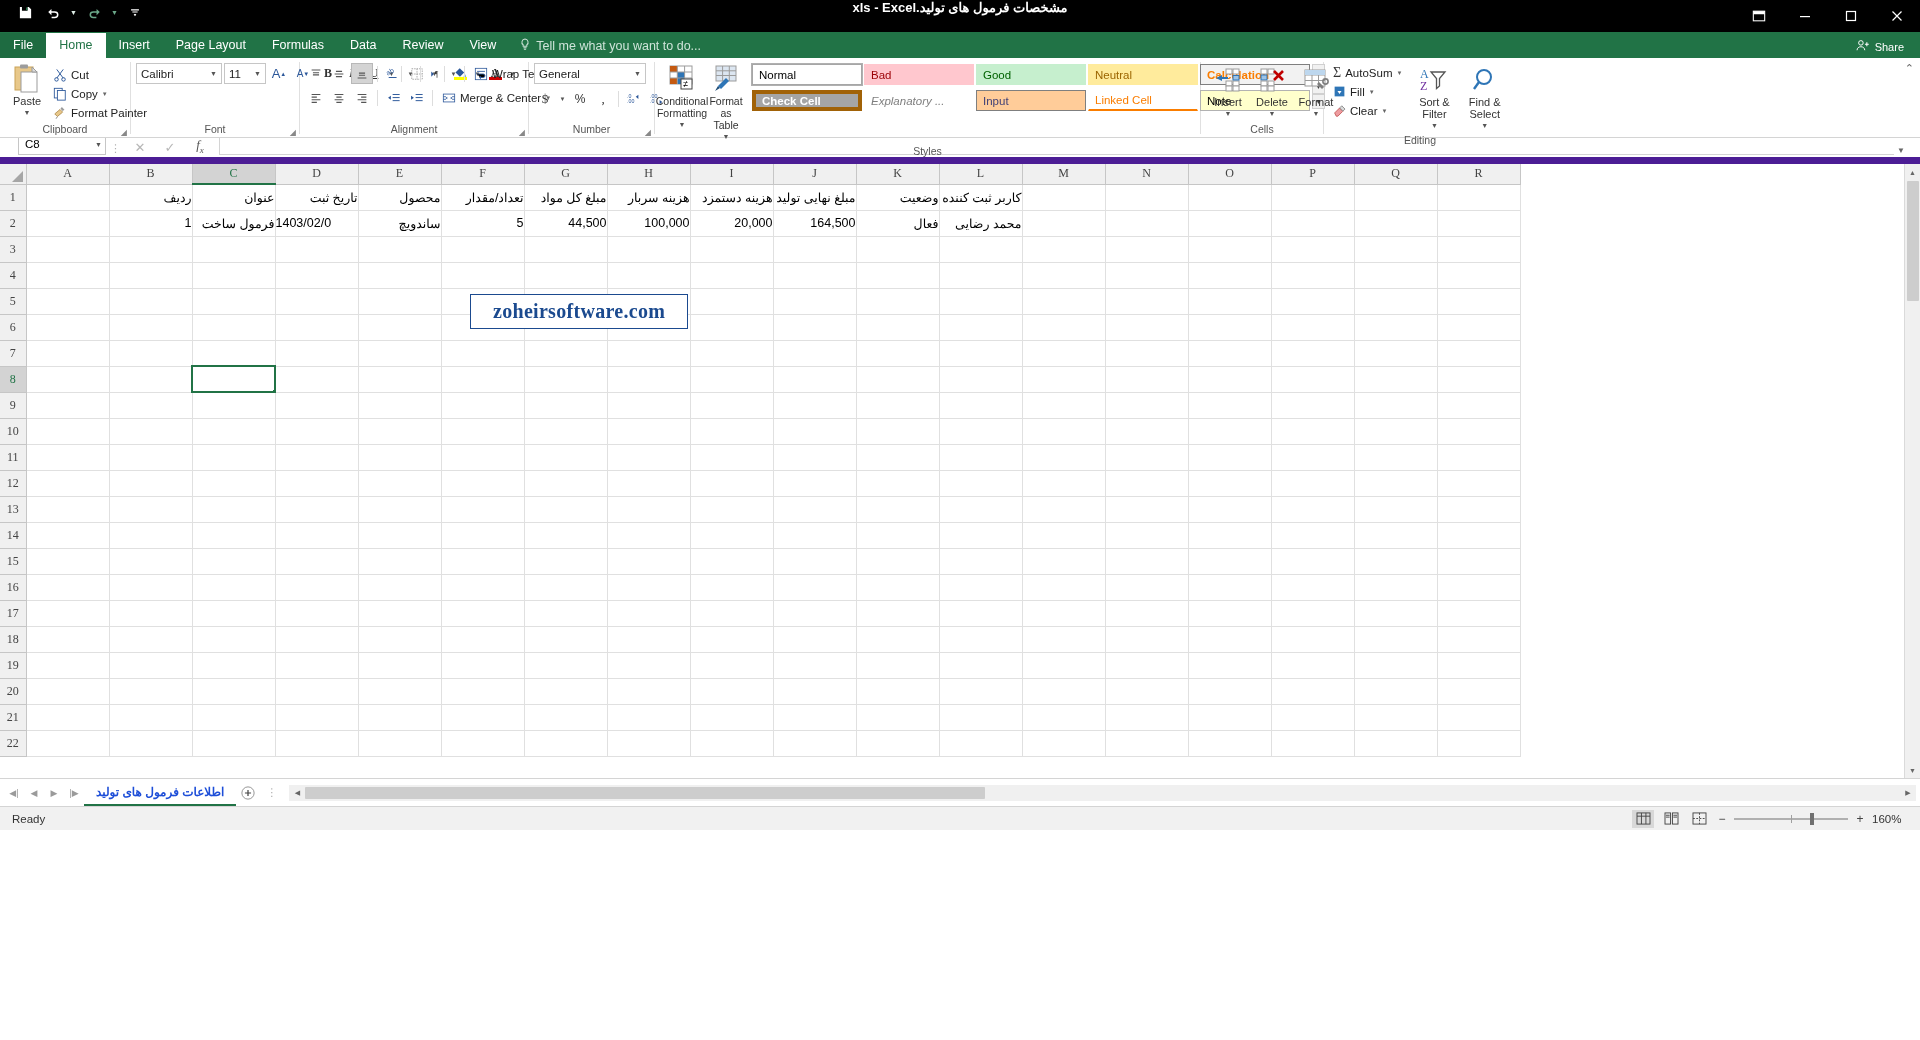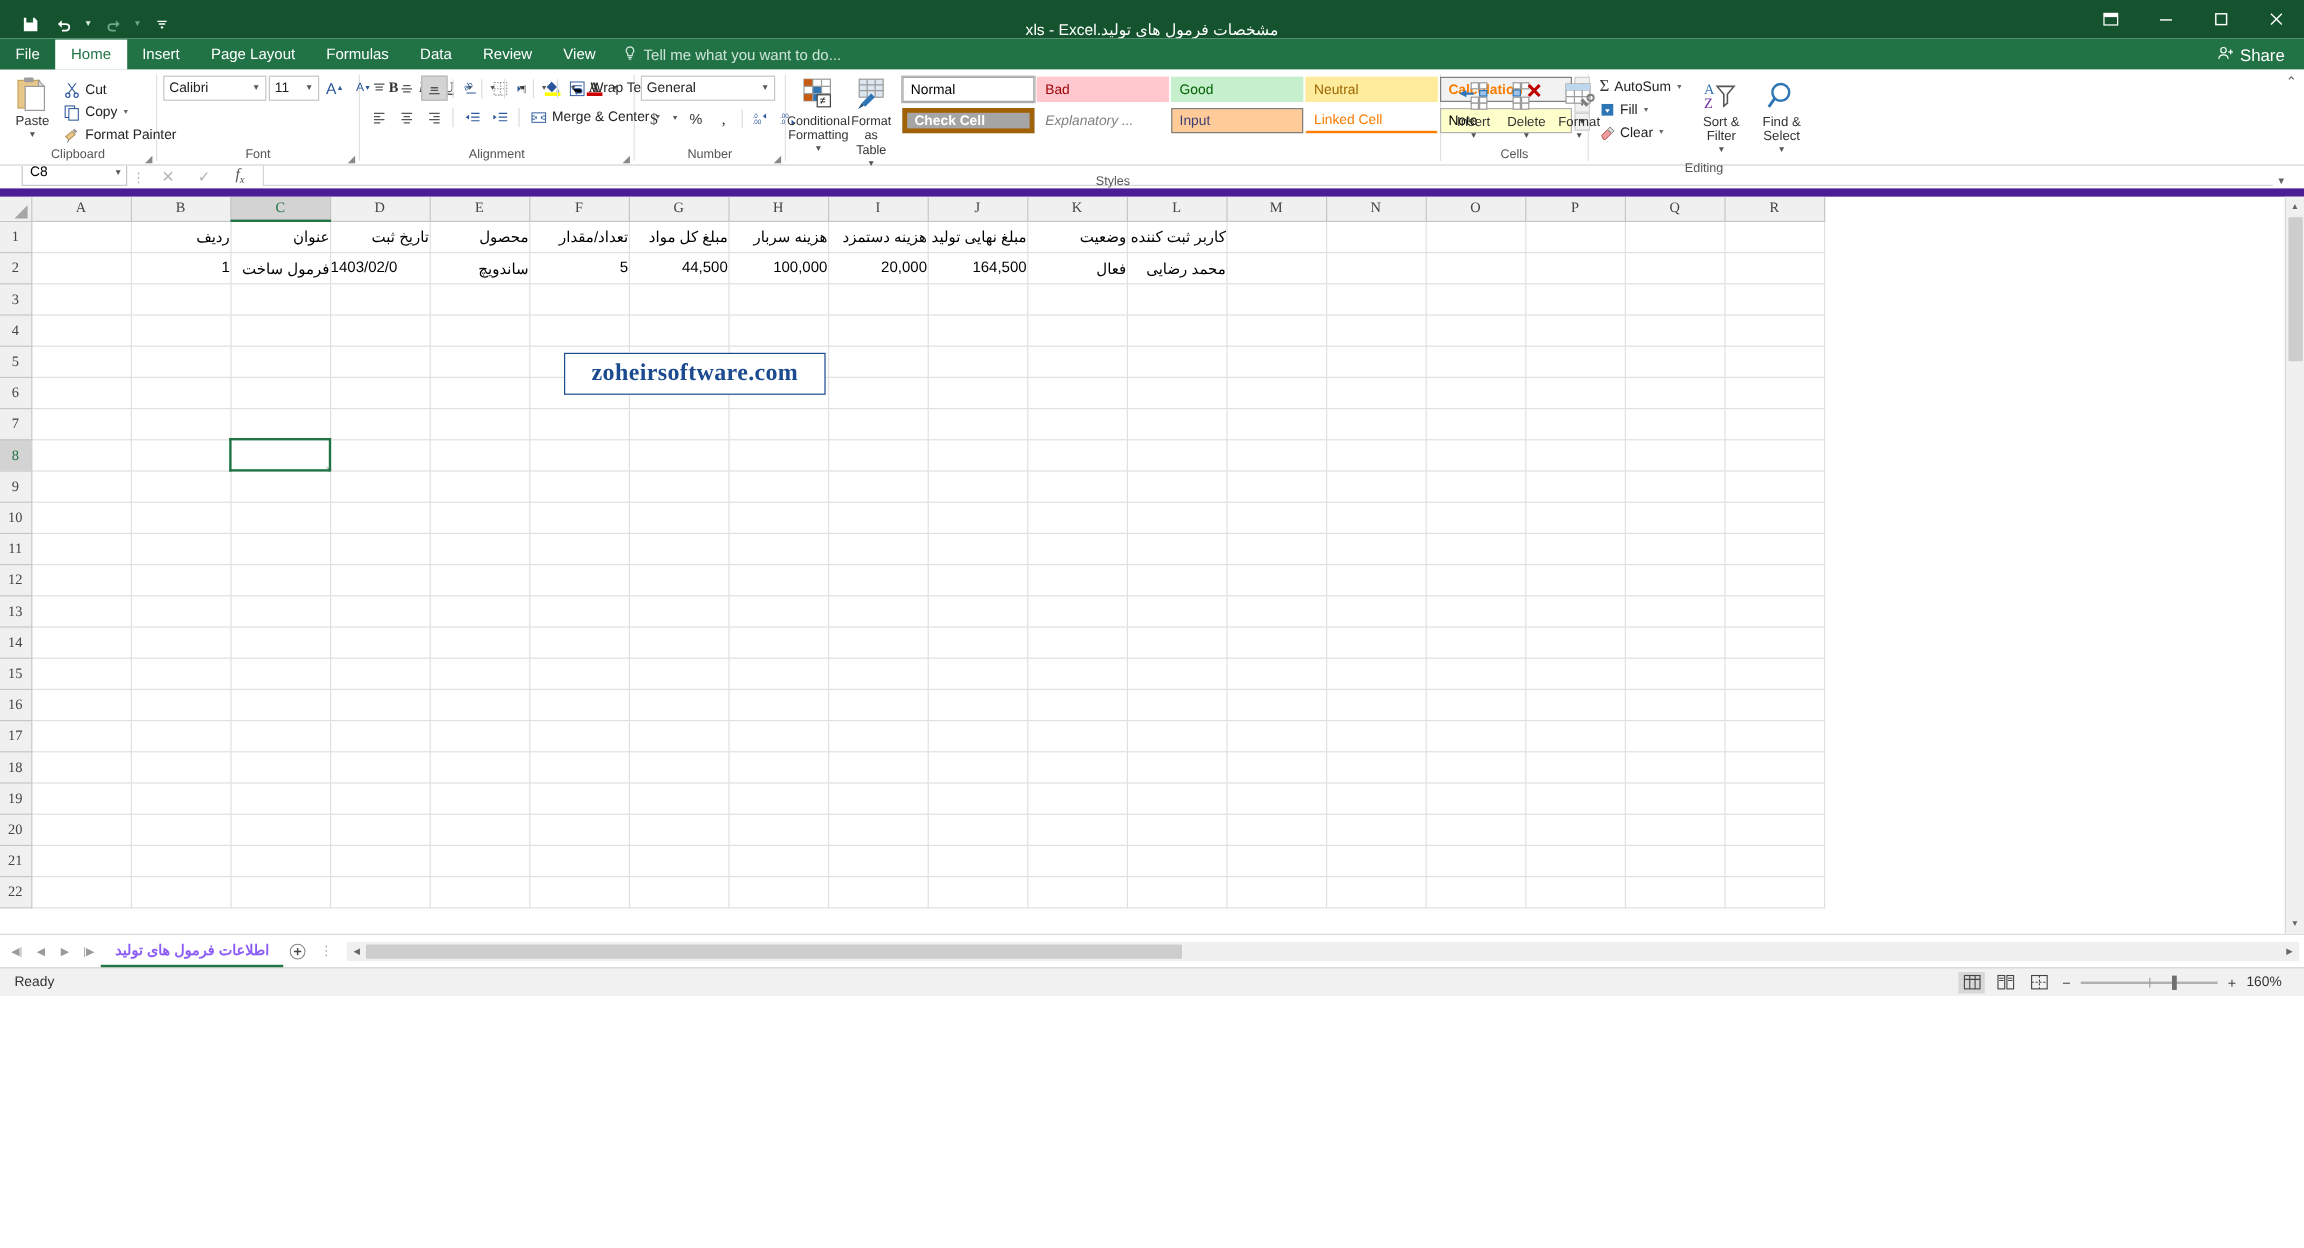--- a/index.html
+++ b/index.html
@@ -6,22 +6,22 @@
   html, body { margin:0; padding:0; }
   body {
     width:1920px; height:1040px; overflow:hidden;
     font-family:"Liberation Sans", sans-serif;
     background:#ffffff;
     -webkit-font-smoothing:antialiased;
   }
 
   
   .titlebar{
-    height:32px; background:#14532d; color:#fff;
-    display:flex; align-items:flex-end; position:relative;
+    height:32px; background:#000000; color:#fff;
+    display:flex; align-items:flex-start; position:relative;font-weight:bold;
   }
   .qat{ display:flex; align-items:center; gap:2px; padding-left:12px; }
   .qat .qbtn{
     width:26px; height:24px; display:flex; align-items:center; justify-content:center;
     color:#fff; font-size:14px; line-height:1; cursor:pointer;
   }
   .qat .qbtn.dis{ color:#6ba98a; }
   .qat .caret{ font-size:7px; width:11px; display:flex; align-items:center; justify-content:center; color:#dfeee7;}
   .title-text{
     position:absolute; left:0; right:0; text-align:center;
@@ -43,21 +43,21 @@
   }
   .tab.file{ background:#1e6b41; }
   .tab.active{ background:#ffffff; color:#217346; font-weight:normal; }
   .tellme{
     display:flex; align-items:center; gap:5px; padding:4px 10px; font-size:12.5px;
     color:#cfe4d9; font-style:normal;
   }
   .bulb{ font-size:12px; }
   .share{
     margin-left:auto; display:flex; align-items:center; gap:5px;
-    font-size:14px; color:#fff; padding:4px 16px; cursor:pointer;
+    font-size:11px; color:#fff; padding:4px 16px; cursor:pointer;
   }
 
   
   .ribbon{
     height:80px; background:#fff; border-bottom:1px solid #d4d4d4;
     display:flex; position:relative;
   }
   .grp{ position:relative; height:80px; display:flex; flex-direction:column; }
   .grp-body{ flex:1; display:flex; align-items:flex-start; padding:3px 5px 0 5px; }
   .grp-label{
@@ -180,21 +180,21 @@
 
   
   .sheetbar{
     height:28px; background:#fff; border-top:1px solid #d4d4d4;
     display:flex; align-items:center; padding:0 4px;
   }
   .navbtns{ display:flex; gap:0; }
   .navbtn{ width:20px; height:22px; font-size:9px; color:#9a9a9a; display:flex; align-items:center; justify-content:center; cursor:pointer;}
   .stab{
     height:26px; display:flex; align-items:center; padding:0 12px; font-size:12px;
-    color:#8b5cf6; font-weight:bold; border-bottom:2px solid #217346; cursor:pointer;
+    color:#1d4ed8; font-weight:bold; border-bottom:2px solid #217346; cursor:pointer;
     direction:rtl;
     text-align:center;
   }
   .addsheet{
     width:24px; height:24px; display:flex; align-items:center; justify-content:center;
     font-size:13px; color:#666; cursor:pointer;
   }
   .tabdots{ color:#b0b0b0; font-size:11px; margin:0 6px; }
   .hscrollwrap{ flex:1; display:flex; align-items:center; height:16px; margin-left:6px; }
   .hsbtn{ width:16px; height:16px; background:#f0f0f0; font-size:7px; color:#666; display:flex; align-items:center; justify-content:center; cursor:pointer;}

